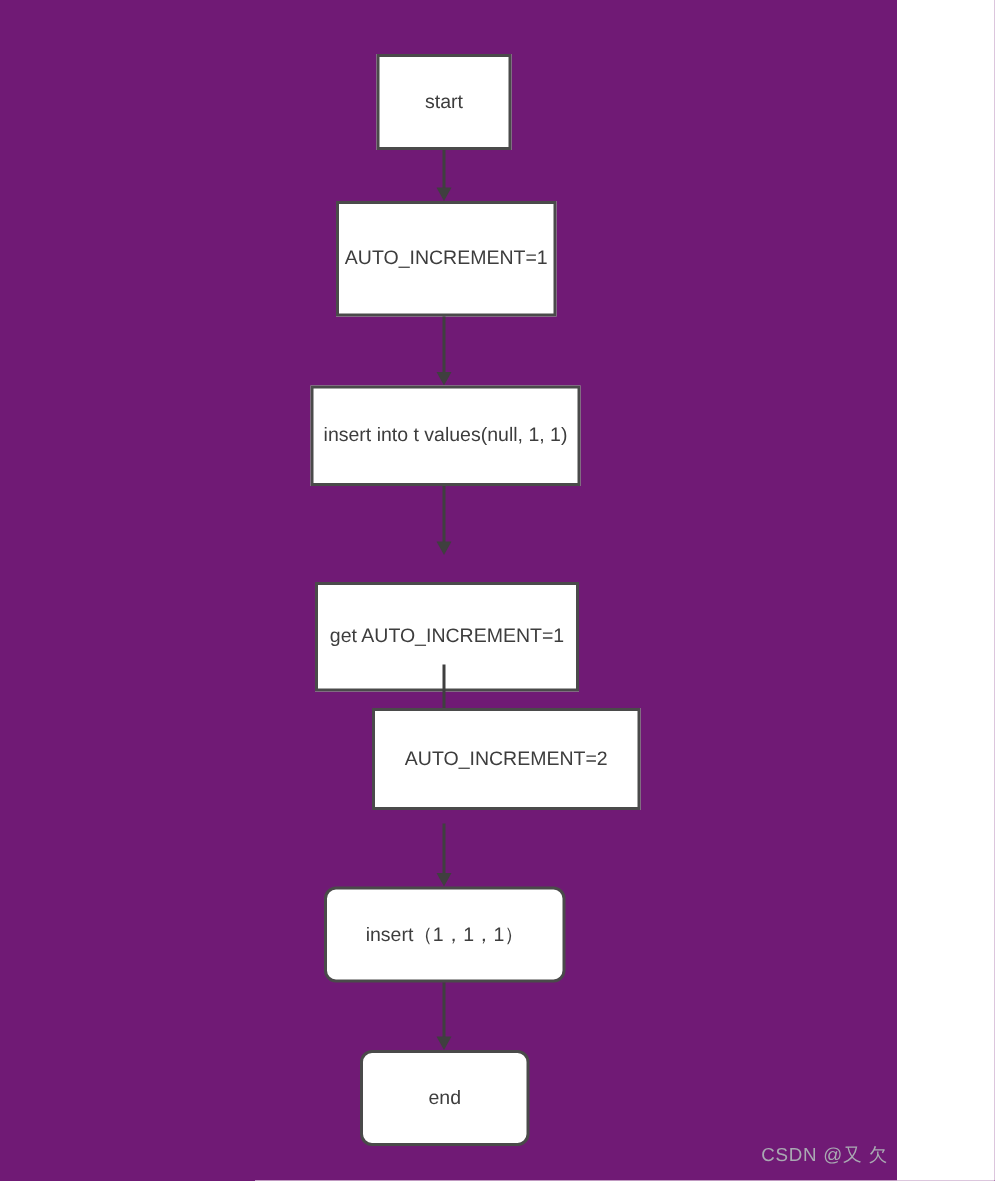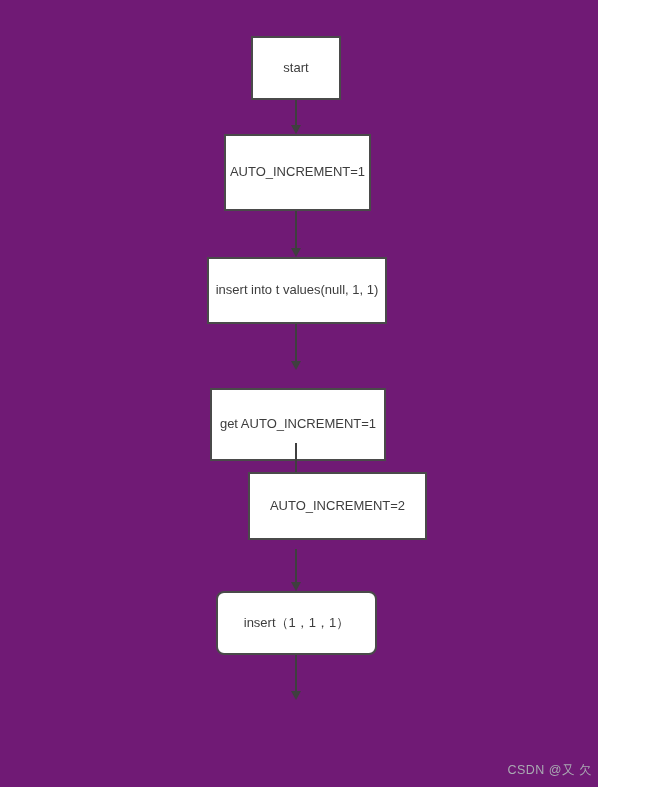--- a/index.html
+++ b/index.html
@@ -138,16 +138,19 @@
 
   <div class="node rounded" id="n-ins111">
     <span>insert（1，1，1）</span>
   </div>
 
   <div class="arrow" id="a6">
     <div class="shaft"></div>
     <div class="head"></div>
   </div>
 
+  <div class="node rounded" id="n-end">
+    <span>end</span>
+  </div>
 
   <div class="watermark">CSDN @又 欠</div>
 
 </div>
 
 </body></html>

